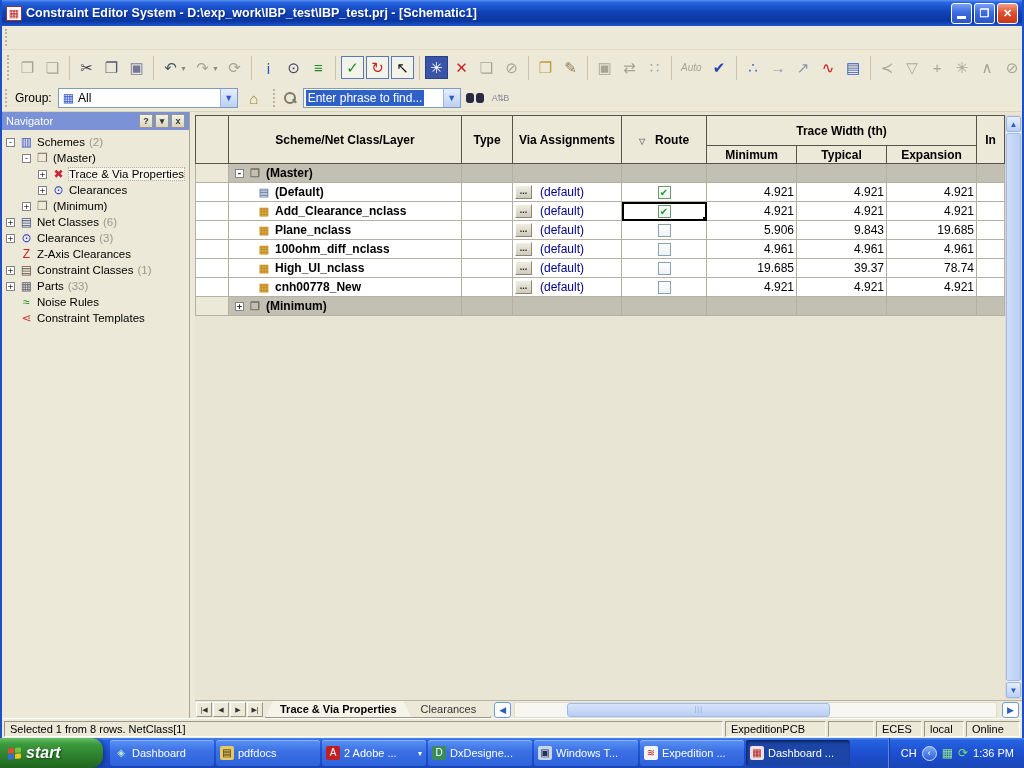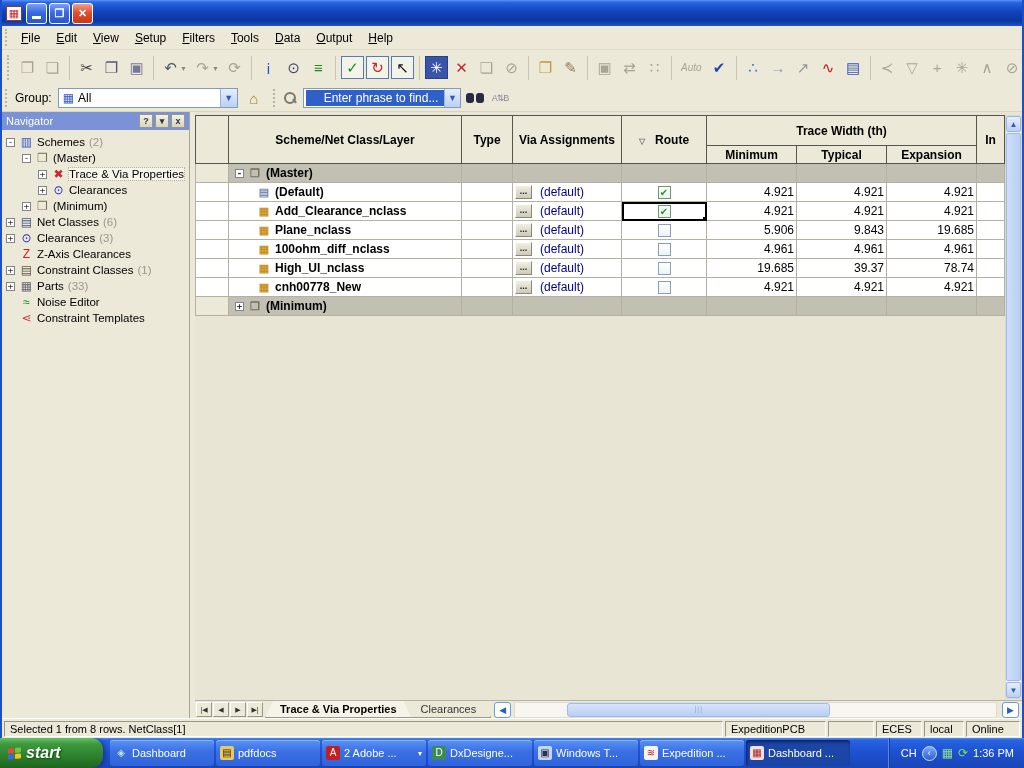--- a/index.html
+++ b/index.html
@@ -34,21 +34,21 @@
   .tbtn.withcaret { margin-right:8px; }
 
   
   .groupbar { height:27px; display:flex; align-items:center; background:#ece9d8; border-bottom:1px solid #d8d4c0; font-size:12px; }
   .gb-label { margin:0 6px 0 2px; }
   .combo { height:20px; background:#fff; border:1px solid #7f9db9; display:flex; align-items:center; font-size:12px; }
   .combo .arrowbox { width:17px; height:18px; margin-left:auto; background:linear-gradient(180deg,#e6eefc,#bcd0f4); border-left:1px solid #9ab4e4; color:#2b5cc4; font-size:9px; display:flex; align-items:center; justify-content:center; }
   .combo-group { width:180px; }
   .combo-group .gicon { color:#3355cc; font-size:12px; margin:0 4px; }
   .combo-find { width:158px; }
-  .combo-find .sel { background:#2f60c8; color:#fff; padding:1px 18px; margin-left:2px; white-space:nowrap; overflow:hidden; }
+  .combo-find .sel { background:#2f60c8; color:#fff; padding:1px 2px; margin-left:2px; white-space:nowrap; overflow:hidden; }
   .homebtn { width:24px; height:22px; margin:0 4px; display:flex; align-items:center; justify-content:center; font-size:15px; color:#a08020; }
   .mag { width:14px; height:14px; position:relative; margin:0 6px 0 2px; }
   .mag::before { content:""; position:absolute; left:1px; top:1px; width:8px; height:8px; border:2px solid #7a7a6a; border-radius:50%; }
   .mag::after { content:""; position:absolute; left:9px; top:9px; width:5px; height:2px; background:#7a7a6a; transform:rotate(45deg); }
   .bino { width:18px; height:14px; position:relative; margin:0 5px; }
   .bino::before,.bino::after { content:""; position:absolute; top:2px; width:8px; height:10px; background:#2a2a44; border-radius:3px; }
   .bino::before { left:0; } .bino::after { right:0; }
   .abicon { font-size:9px; color:#889; letter-spacing:-1px; margin:0 3px; }
 
   
@@ -133,42 +133,32 @@
   .traychev { width:15px; height:15px; border-radius:50%; background:linear-gradient(180deg,#7aa8f8,#2a5fd8); border:1px solid #cfe0ff; font-size:9px; display:flex; align-items:center; justify-content:center; }
   .trayicon { font-size:12px; }
 </style>
 </head>
 <body>
 
 <div class="frame">
 
   <div class="titlebar">
     <span class="app-icon">▦</span>
+    <span class="title-text">Constraint Editor System - D:\exp_work\IBP_test\IBP_test.prj - [Schematic1]</span>
     <span class="winbtns">
       <span class="winbtn">
           <span class="minbar"></span>
         </span>
       <span class="winbtn">❐</span>
       <span class="winbtn close">✕</span>
     </span>
   </div>
 
   <div class="menubar">
     <span class="grip"></span>
-    <span id="menu-items" style="display:flex;">
-        <span class="menu-item"><u>F</u>ile</span>
-        <span class="menu-item"><u>E</u>dit</span>
-        <span class="menu-item"><u>V</u>iew</span>
-        <span class="menu-item"><u>S</u>etup</span>
-        <span class="menu-item"><u>F</u>ilters</span>
-        <span class="menu-item"><u>T</u>ools</span>
-        <span class="menu-item"><u>D</u>ata</span>
-        <span class="menu-item"><u>O</u>utput</span>
-        <span class="menu-item"><u>H</u>elp</span>
-      </span>
   </div>
 
   <div class="toolbar" id="toolbar">
       <span class="grip"></span>
       <span class="tbtn" style="color: rgb(168, 164, 148);">❐</span>
       <span class="tbtn" style="color: rgb(168, 164, 148);">❏</span>
       <span class="tsep"></span>
       <span class="tbtn" style="color: rgb(68, 68, 85);">✂</span>
       <span class="tbtn" style="color: rgb(85, 85, 119);">❐</span>
       <span class="tbtn" style="color: rgb(119, 119, 153);">▣</span>
@@ -293,21 +283,21 @@
           </div>
           <div class="tree-row" style="padding-left: 2px;">
             <span class="expander">+</span>
             <span class="tree-icon" style="color: rgb(102, 102, 119);">▦</span>
             <span class="tree-label">Parts</span>
             <span class="tree-count">(33)</span>
           </div>
           <div class="tree-row" style="padding-left: 2px;">
             <span class="expander none">+</span>
             <span class="tree-icon" style="color: rgb(26, 138, 26);">≈</span>
-            <span class="tree-label">Noise Editor</span>
+            <span class="tree-label">Noise Rules</span>
           </div>
           <div class="tree-row" style="padding-left: 2px;">
             <span class="expander none">+</span>
             <span class="tree-icon" style="color: rgb(204, 51, 51);">⋖</span>
             <span class="tree-label">Constraint Templates</span>
           </div>
         </div>
     </div>
     <div class="splitter"></div>
 

